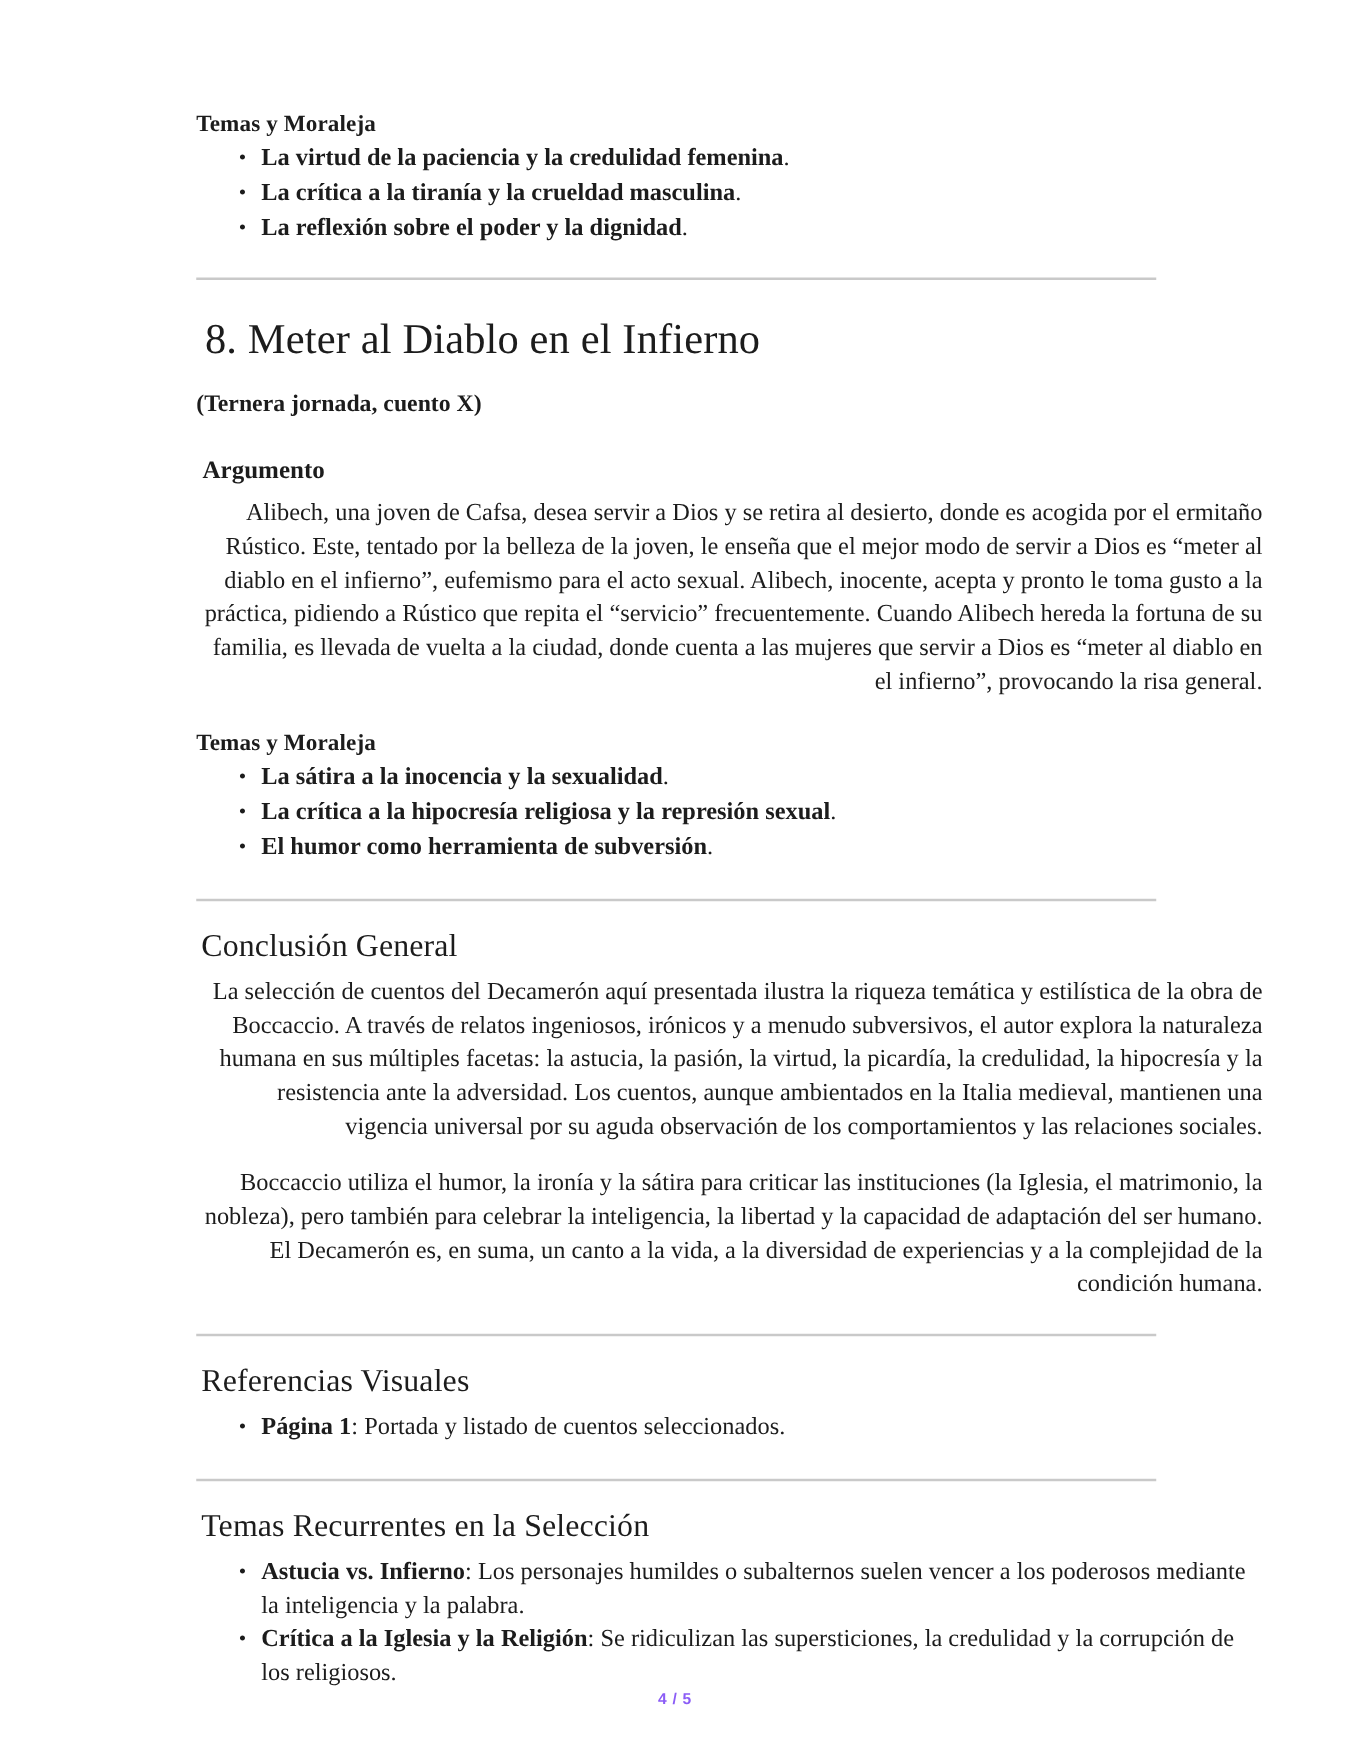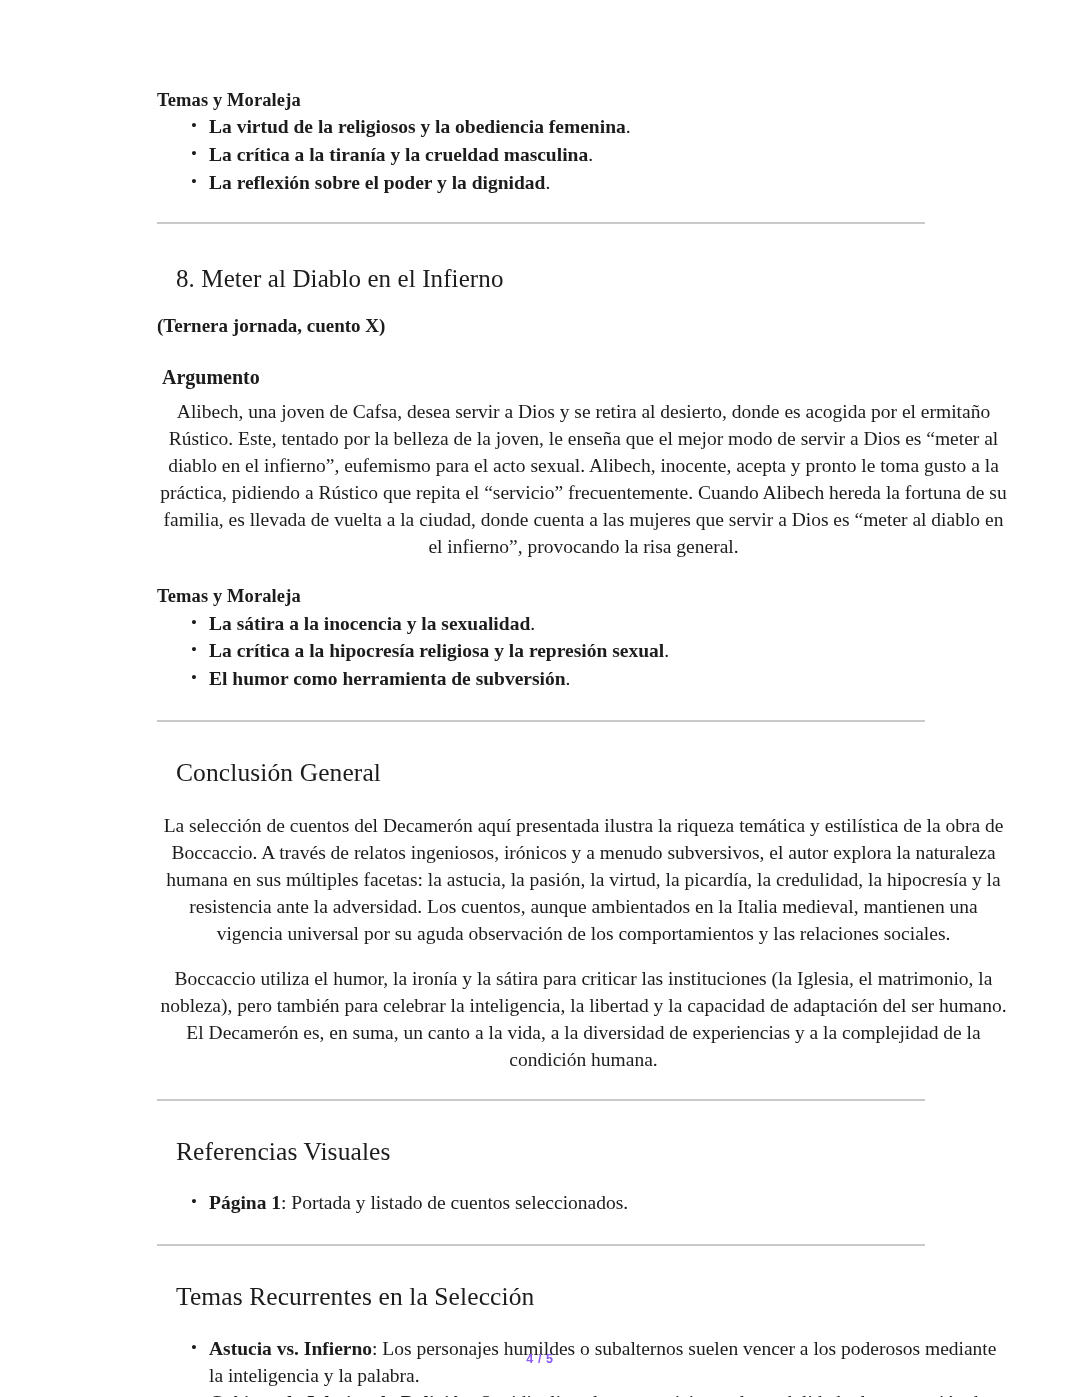--- a/index.html
+++ b/index.html
@@ -57,51 +57,51 @@
 
   hr.rule {
     border: 0;
     height: 0;
     border-top: 2px solid #c9c9c9;
     margin: 0;
     width: 768px;
   }
 
   h2.story-title {
-    font-size: 25px;
+    font-size: 34px;
     font-weight: normal;
     line-height: 1.2;
-    margin: 16px;
+    margin: 4px;
     padding-left: 3px;
     letter-spacing: 0.1px;
   }
   .story-sub {
     font-size: 19px;
     font-weight: bold;
     line-height: 1.3;
     margin: 20px 0 0 0;
   }
   h3.block-heading {
     font-size: 20px;
     font-weight: bold;
     line-height: 1.3;
     margin: 0;
     padding-left: 5px;
   }
   p.body-text {
     font-size: 19.5px;
     line-height: 1.385;
     margin: 0;
-    text-align: center;
+    text-align: right;
   }
   h2.section-heading {
     font-size: 25.5px;
     font-weight: normal;
     line-height: 1.25;
-    margin: 15px;
+    margin: 0;
     padding-left: 4px;
     letter-spacing: 0.1px;
   }
   .footer {
     position: absolute;
     left: 0;
     top: 1352px;
     width: 1080px;
     text-align: center;
     font-family: "Liberation Sans", "DejaVu Sans", sans-serif;
@@ -118,21 +118,21 @@
 </style>
 </head>
 <body>
 
 <div class="page">
 
   <div>
     <div class="sub-heading">Temas y Moraleja</div>
     <ul class="bullets">
       <li>
-        <span class="b">La virtud de la religiosos y la obediencia femenina</span><span class="n">.</span>
+        <span class="b">La virtud de la paciencia y la credulidad femenina</span><span class="n">.</span>
       </li>
       <li>
         <span class="b">La crítica a la tiranía y la crueldad masculina</span><span class="n">.</span>
       </li>
       <li>
         <span class="b">La reflexión sobre el poder y la dignidad</span><span class="n">.</span>
       </li>
     </ul>
   </div>
 

